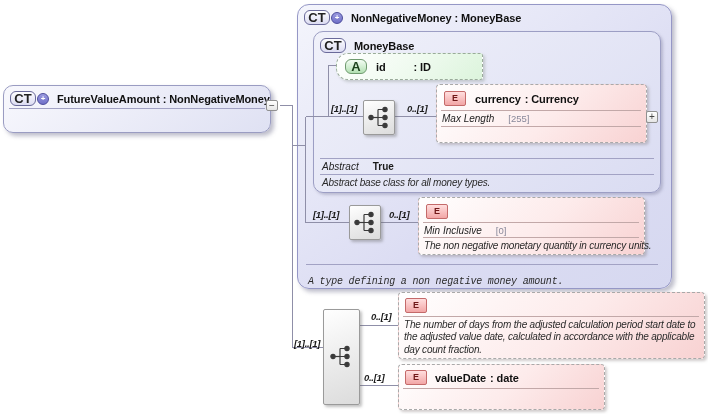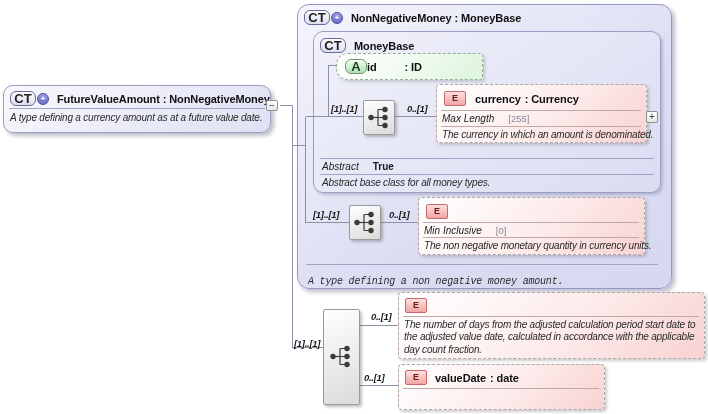--- a/index.html
+++ b/index.html
@@ -66,21 +66,20 @@
 
   <div class="bigbox rootbox" style="left:3px;top:85px;width:266px;height:46px;">
     <div class="hdr" style="left:6px;top:5px;">
       <span class="badge-wrap" style="display:inline-flex;align-items:center;">
         <span class="badge badge-ct">CT</span>
           <span class="badge badge-plus">+</span>
       </span>
       <span class="title">FutureValueAmount : NonNegativeMoney</span>
     </div>
     <div class="sep" style="left:5px;top:22px;width:256px;"></div>
-    <div class="desc" style="left:6px;top:26px;">A type defining a currency amount as at a future value date.</div>
   </div>
 
   <div class="bigbox" style="left:297px;top:4px;width:373px;height:283px;">
     <div class="hdr" style="left:6px;top:5px;">
       <span style="display:inline-flex;align-items:center;">
         <span class="badge badge-ct">CT</span>
           <span class="badge badge-plus">+</span>
       </span>
       <span class="title">NonNegativeMoney : MoneyBase</span>
     </div>
@@ -116,21 +115,21 @@
       <path d="M292.5,347.5 H323"></path>
       <path d="M358,325.5 H398"></path>
       <path d="M358,385.5 H398"></path>
     </g>
   </svg>
 
   <div class="ctrl" style="left:266px;top:100px;">−</div>
 
   <div class="attrbox" style="left:336px;top:53px;width:145px;height:25px;">
     <span class="badge badge-a" style="margin-left:8px;">A</span>
-    <span class="title" style="">id</span>
+    <span class="title" style="margin-left:9px;">id</span>
     <span class="title" style="margin-left:28px;">: ID</span>
   </div>
 
   <div class="card" style="left:331px;top:103px;">[1]..[1]</div>
   <div class="seqbox" style="left:363px;top:100px;width:30px;height:33px;">
     <svg class="seqglyph" style="top:0;" width="26" height="33" viewBox="0 0 26 33">
       <g stroke="#3a3a3a" stroke-width="1.2" fill="#3a3a3a">
         <circle cx="5" cy="16.5" r="2.1"></circle>
         <path d="M7,16.5 H12" fill="none"></path>
           <path d="M12,8.5 V24.5" fill="none"></path>
@@ -146,21 +145,20 @@
   <div class="elbox" style="left:436px;top:84px;width:209px;height:57px;">
     <div class="hdr" style="left:7px;top:6px;gap:9px;">
       <span class="badge badge-e">E</span>
       <span class="title"><span>currency</span><span class="tname">: Currency</span></span>
     </div>
     <div class="sep sep-pink" style="left:4px;top:25px;width:200px;"></div>
     <div class="facet" style="left:5px;top:28px;text-align:center;">
       <span>Max Length</span><span class="facetval">[255]</span>
     </div>
     <div class="sep sep-pink" style="left:4px;top:41px;width:200px;"></div>
-    <div class="desc" style="left:5px;top:44px;">The currency in which an amount is denominated.</div>
   </div>
 
   <div class="ctrl" style="left:646px;top:111px;height:12px;line-height:10px;">+</div>
 
   <div class="card" style="left:313px;top:209px;">[1]..[1]</div>
   <div class="seqbox" style="left:349px;top:205px;width:30px;height:33px;">
     <svg class="seqglyph" style="top:0;" width="26" height="33" viewBox="0 0 26 33">
       <g stroke="#3a3a3a" stroke-width="1.2" fill="#3a3a3a">
         <circle cx="5" cy="16.5" r="2.1"></circle>
         <path d="M7,16.5 H12" fill="none"></path>

